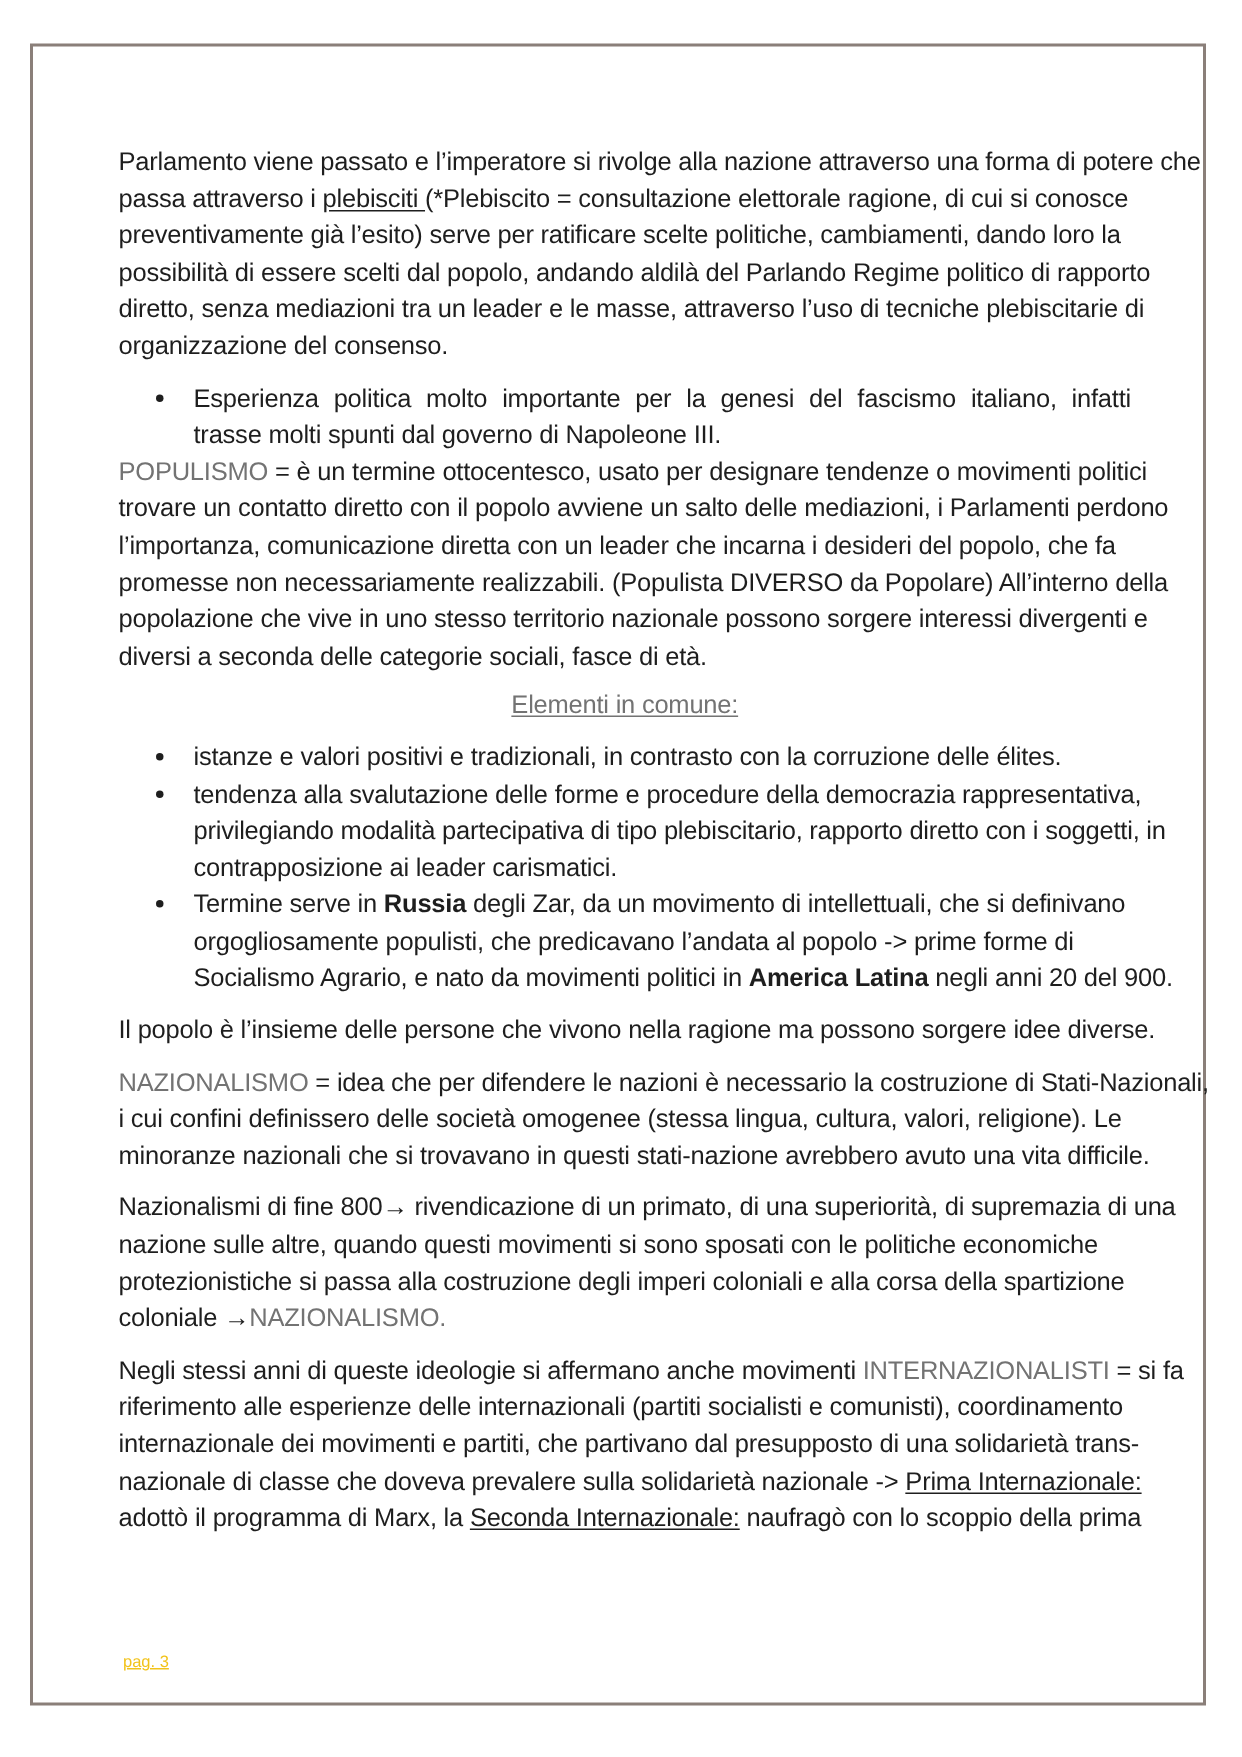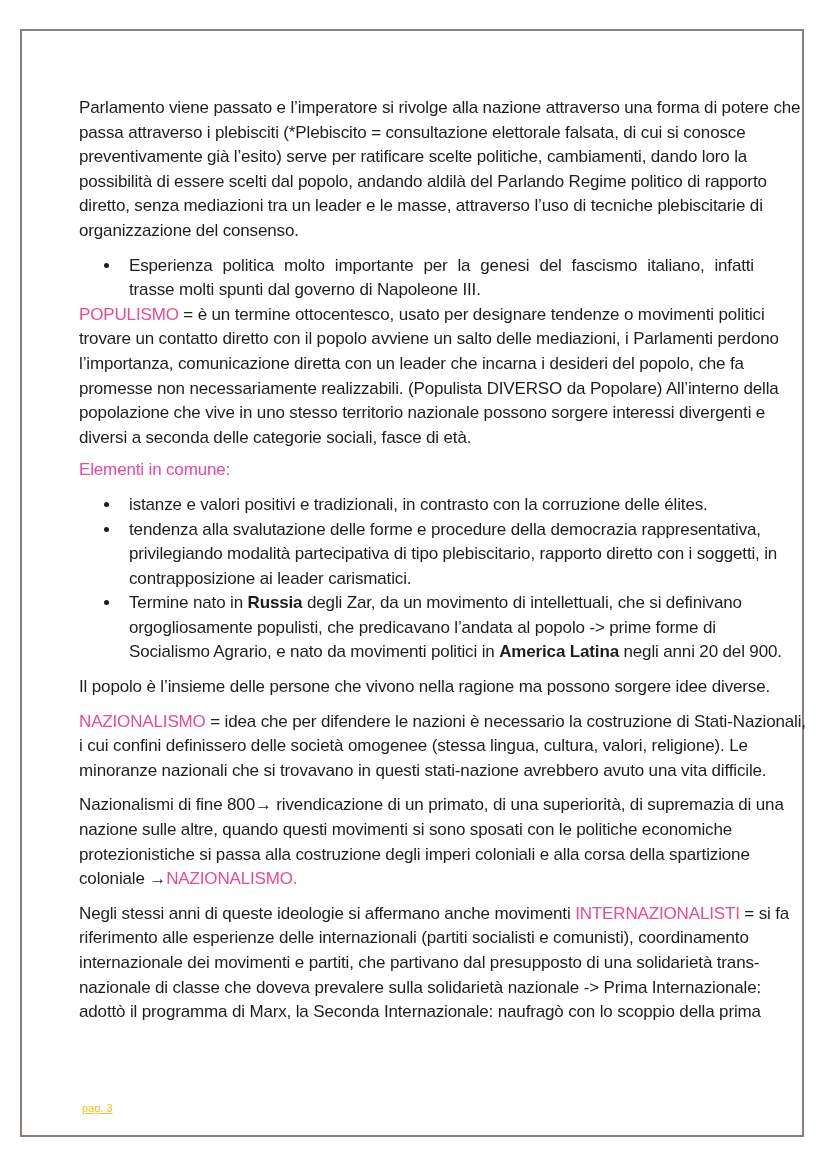--- a/index.html
+++ b/index.html
@@ -11,22 +11,22 @@
   .content {
     position: absolute; left: 79px; top: 96px; width: 675px;
     font-family: "Liberation Sans", sans-serif; font-size: 17px; color: #1e1e1e;
     letter-spacing: -0.15px;
   }
   .ln { display: block; height: 24.6px; line-height: 24.6px; white-space: nowrap; }
   .jl { text-align: justify; text-align-last: justify; white-space: normal; overflow: hidden; }
   .para { margin: 0; }
   .gap-s { height: 8px; }
   .gap-m { height: 10px; }
-  .yellow { color: #ec4899; }
-  .u { text-underline-offset: 2px; }
+  .yellow { color: #737373; }
+  .u { text-decoration: underline; text-underline-offset: 2px; text-align: center; }
   .b { font-weight: bold; }
   .bullet-list { list-style: none; margin: 0; padding: 0; }
   .bullet-item { position: relative; padding-left: 50px; }
   .bullet-dot {
     position: absolute; left: 25px; top: 9px; width: 5px; height: 5px; border-radius: 50%;
     background: #1e1e1e;
   }
   .footer {
     position: absolute; left: 82px; top: 1102px;
     font-family: "Liberation Sans", sans-serif; font-size: 11px; color: #f2c31a; text-decoration: underline;
@@ -34,21 +34,21 @@
 </style>
 </head>
 <body>
 
 <div class="page"></div>
 
 <div class="content">
 
   <div class="para">
     <span class="ln">Parlamento viene passato e l’imperatore si rivolge alla nazione attraverso una forma di potere che</span>
-    <span class="ln"><span>passa attraverso i </span><span class="u">plebisciti </span><span>(*Plebiscito = consultazione elettorale falsata, di cui si conosce</span></span>
+    <span class="ln"><span>passa attraverso i </span><span class="u">plebisciti </span><span>(*Plebiscito = consultazione elettorale ragione, di cui si conosce</span></span>
     <span class="ln">preventivamente già l’esito) serve per ratificare scelte politiche, cambiamenti, dando loro la</span>
     <span class="ln">possibilità di essere scelti dal popolo, andando aldilà del Parlando Regime politico di rapporto</span>
     <span class="ln">diretto, senza mediazioni tra un leader e le masse, attraverso l’uso di tecniche plebiscitarie di</span>
     <span class="ln">organizzazione del consenso.</span>
   </div>
 
   <div class="gap-m"></div>
 
   <ul class="bullet-list">
     <li class="bullet-item">
@@ -78,21 +78,21 @@
       <span class="ln">istanze e valori positivi e tradizionali, in contrasto con la corruzione delle élites.</span>
     </li>
     <li class="bullet-item">
       <span class="bullet-dot"></span>
       <span class="ln">tendenza alla svalutazione delle forme e procedure della democrazia rappresentativa,</span>
       <span class="ln">privilegiando modalità partecipativa di tipo plebiscitario, rapporto diretto con i soggetti, in</span>
       <span class="ln">contrapposizione ai leader carismatici.</span>
     </li>
     <li class="bullet-item">
       <span class="bullet-dot"></span>
-      <span class="ln"><span>Termine nato in </span><span class="b">Russia</span><span> degli Zar, da un movimento di intellettuali, che si definivano</span></span>
+      <span class="ln"><span>Termine serve in </span><span class="b">Russia</span><span> degli Zar, da un movimento di intellettuali, che si definivano</span></span>
       <span class="ln">orgogliosamente populisti, che predicavano l’andata al popolo -&gt; prime forme di</span>
       <span class="ln"><span>Socialismo Agrario, e nato da movimenti politici in </span><span class="b">America Latina</span><span> negli anni 20 del 900.</span></span>
     </li>
   </ul>
 
   <div class="gap-m"></div>
 
   <span class="ln">Il popolo è l’insieme delle persone che vivono nella ragione ma possono sorgere idee diverse.</span>
 
   <div class="gap-m"></div>

